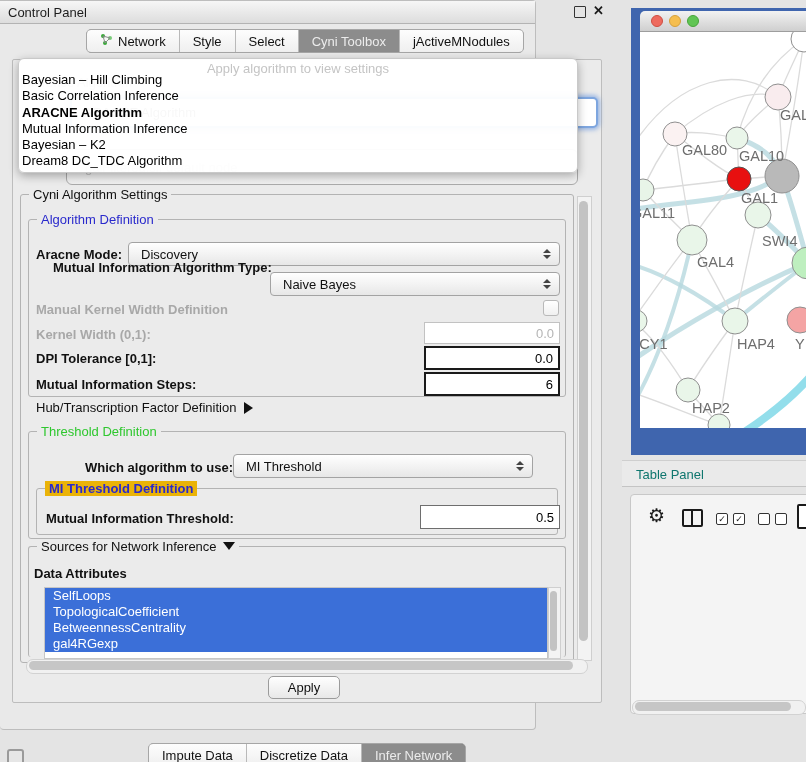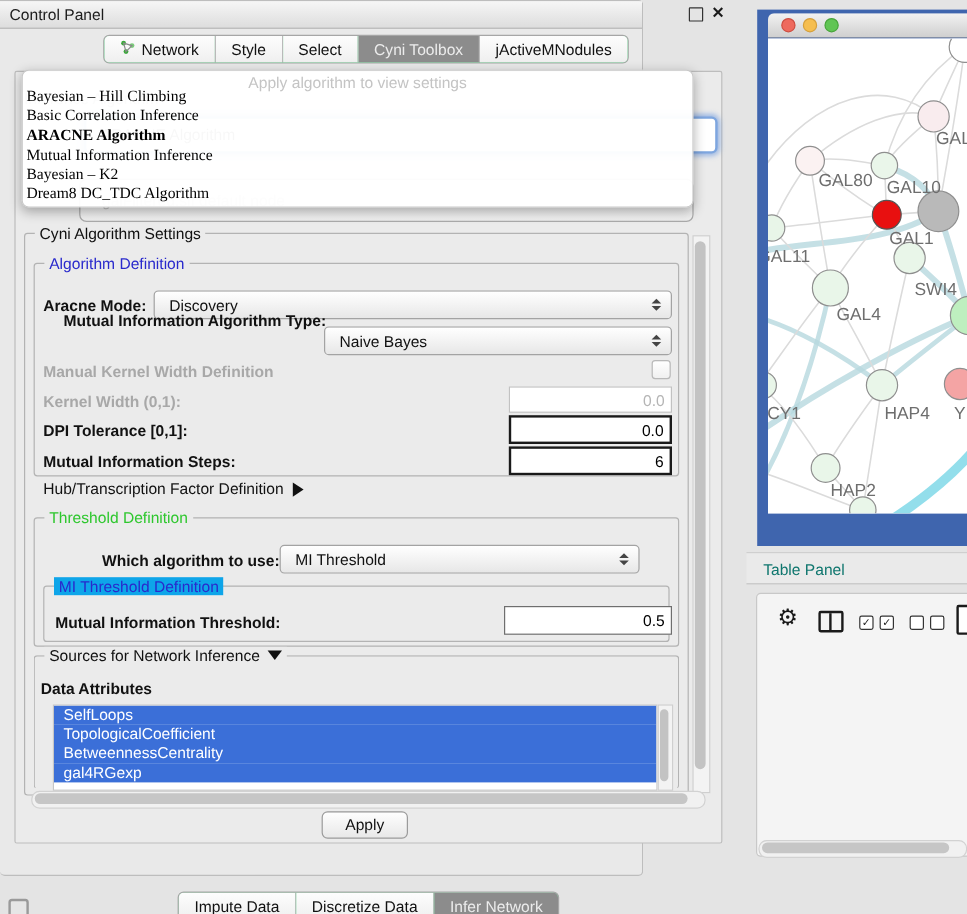--- a/index.html
+++ b/index.html
@@ -10,21 +10,21 @@
   
   .control-panel{position:absolute;left:0;top:8;width:536px;height:730px;
     background:#E9E9E9;border:1px solid #BDBDBD;border-left:none;border-radius:0 4px 4px 4px;box-sizing:border-box;}
   .cp-titlebar{position:absolute;left:0;top:0;width:100%;height:22px;
     background:linear-gradient(#F6F6F6,#DDDDDD);border-bottom:1px solid #B3B3B3;}
   .cp-title{position:absolute;left:8px;top:4px;font-size:13px;color:#1c1c1c;}
   .float-icon{position:absolute;left:574px;top:5px;width:10px;height:10px;border:1.5px solid #333;border-radius:1px;cursor:pointer;}
   .close-icon{position:absolute;left:593px;top:2px;font-size:13px;font-weight:bold;color:#1a1a1a;cursor:pointer;}
 
   
-  .tabgroup{position:absolute;display:flex;height:22px;border:1px solid #A6A6A6;border-radius:5px;overflow:hidden;background:#86efac;}
+  .tabgroup{position:absolute;display:flex;height:22px;border:1px solid #A6A6A6;border-radius:5px;overflow:hidden;background:#737373;}
   .tab{display:flex;align-items:center;gap:5px;padding:0 13px;font-size:13px;color:#111;
     background:linear-gradient(#FDFDFD,#EFEFEF);border-right:1px solid #B9B9B9;cursor:pointer;white-space:nowrap;}
   .tab:last-child{border-right:none;}
   .tab.sel{background:#8C8C8C;color:#ECECEC;}
 
   
   .content-panel{position:absolute;left:12px;top:58px;width:590px;height:644px;
     background:#EBEBEB;border:1px solid #BDBDBD;border-radius:2px;box-sizing:border-box;}
 
   .groupbox{position:absolute;border:1px solid #B3B3B3;border-radius:3px;}
@@ -65,21 +65,21 @@
 
   .apply-btn{position:absolute;left:268px;top:675px;width:70px;height:21px;
     background:linear-gradient(#FEFEFE,#E8E8E8);border:1px solid #9B9B9B;border-radius:5px;
     font-size:13px;color:#111;display:flex;align-items:center;justify-content:center;cursor:pointer;}
 
   
   .popup{position:absolute;left:18px;top:57px;width:560px;height:115px;background:rgba(255,255,255,.96);
     border:1px solid #C9C9C9;border-radius:6px;box-shadow:0 3px 10px rgba(0,0,0,.3);z-index:50;box-sizing:border-box;}
   .popup-hint{position:absolute;left:0;top:2px;width:100%;text-align:center;font-size:13px;color:#C4C4C4;}
   .popup-list{position:absolute;left:3px;top:13px;}
-  .popup-item{font-size:13px;color:#000;line-height:16.3px;white-space:nowrap;cursor:pointer;font-family:Liberation Serif, serif;}
+  .popup-item{font-size:13px;color:#000;line-height:16.3px;white-space:nowrap;cursor:pointer;}
   .popup-item.b{font-weight:bold;}
 
   .ghost-label{position:absolute;left:20px;top:74px;font-size:13px;color:#9a9a9a;z-index:5;}
   .ghost-combo{position:absolute;left:70px;top:96px;width:528px;height:31px;background:#fff;
     border:2px solid #7EA6DF;border-radius:5px;box-shadow:0 0 4px 2px rgba(90,140,220,.55);z-index:6;
     font-size:13px;color:#444;display:flex;align-items:center;padding-left:12px;box-sizing:border-box;}
   .ghost-combo2{position:absolute;left:66px;top:148px;width:512px;height:36px;background:linear-gradient(#FAFAFA,#EFEFEF);
     border:1px solid #ABABAB;border-radius:6px;z-index:6;font-size:13px;color:#C2C2C2;
     display:flex;align-items:center;padding-left:18px;box-sizing:border-box;}
 
@@ -219,21 +219,21 @@
     </div>
     <span class="lbl bold" style="left:85px;top:459px;">Which algorithm to use:</span>
     <div class="combo" style="left:233px;top:453px;width:300px;">
       <span>MI Threshold</span>
       <span class="spin">
           <i class="up"></i>
           <i class="dn"></i>
         </span>
     </div>
     <div class="groupbox" style="left:36px;top:487px;width:520px;height:45px;">
-      <span class="grouptitle t-blue" style="background:#0ea5e9;">MI Threshold Definition</span>
+      <span class="grouptitle t-blue" style="background:#eab308;font-weight:bold;">MI Threshold Definition</span>
     </div>
     <span class="lbl bold" style="left:46px;top:510px;">Mutual Information Threshold:</span>
     <div class="field f-thin" style="left:420px;top:504px;width:140px;height:24px;">
       <span>0.5</span>
     </div>
 
     <div class="groupbox" style="left:28px;top:545px;width:536px;height:110px;border-bottom:none;">
       <span class="grouptitle t-black">
         <span>Sources for Network Inference</span><span class="tri-d"></span>
       </span>

